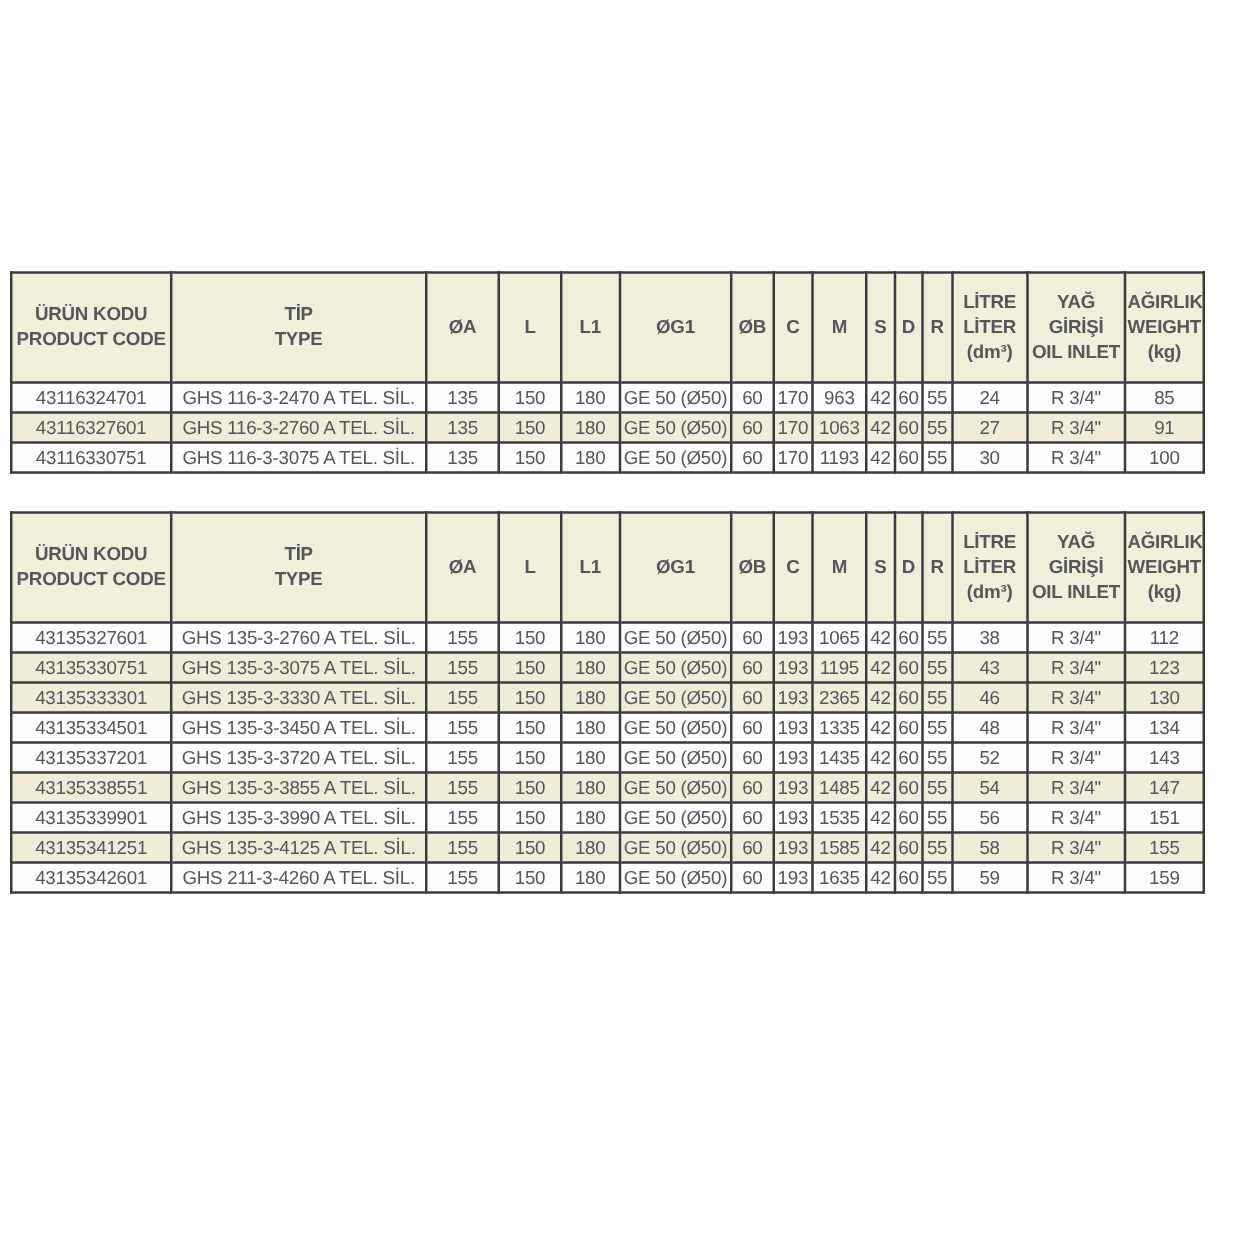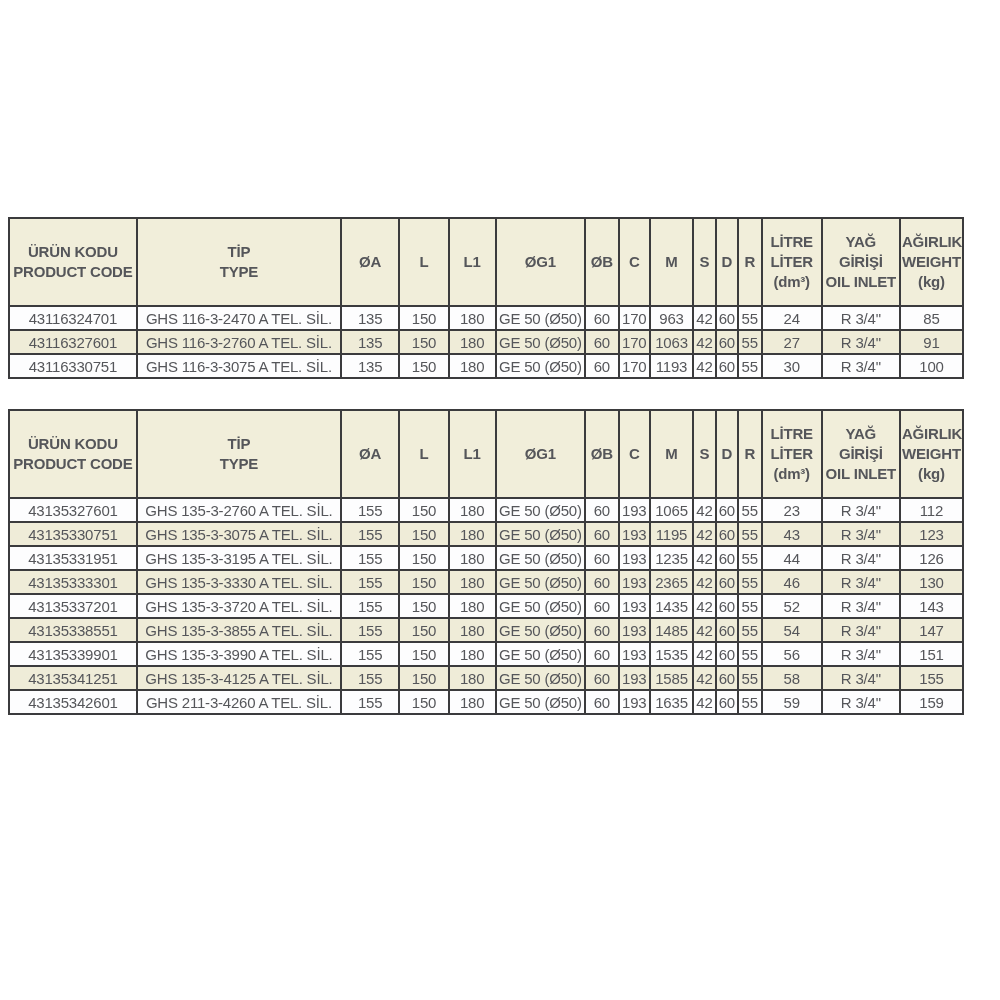--- a/index.html
+++ b/index.html
@@ -285,74 +285,74 @@
             <td>155</td>
             <td>150</td>
             <td>180</td>
             <td>GE 50 (Ø50)</td>
             <td>60</td>
             <td>193</td>
             <td>1065</td>
             <td>42</td>
             <td>60</td>
             <td>55</td>
-            <td>23</td>
+            <td>38</td>
             <td>R 3/4"</td>
             <td>112</td>
           </tr>
           <tr class="alt">
             <td>43135330751</td>
             <td>GHS 135-3-3075 A TEL. SİL.</td>
             <td>155</td>
             <td>150</td>
             <td>180</td>
             <td>GE 50 (Ø50)</td>
             <td>60</td>
             <td>193</td>
             <td>1195</td>
             <td>42</td>
             <td>60</td>
             <td>55</td>
             <td>43</td>
             <td>R 3/4"</td>
             <td>123</td>
           </tr>
-          <tr>
-            <td>43135331951</td>
-            <td>GHS 135-3-3195 A TEL. SİL.</td>
-            <td>155</td>
-            <td>150</td>
-            <td>180</td>
-            <td>GE 50 (Ø50)</td>
-            <td>60</td>
-            <td>193</td>
-            <td>1235</td>
-            <td>42</td>
-            <td>60</td>
-            <td>55</td>
-            <td>44</td>
-            <td>R 3/4"</td>
-            <td>126</td>
-          </tr>
           <tr class="alt">
             <td>43135333301</td>
             <td>GHS 135-3-3330 A TEL. SİL.</td>
             <td>155</td>
             <td>150</td>
             <td>180</td>
             <td>GE 50 (Ø50)</td>
             <td>60</td>
             <td>193</td>
             <td>2365</td>
             <td>42</td>
             <td>60</td>
             <td>55</td>
             <td>46</td>
             <td>R 3/4"</td>
             <td>130</td>
+          </tr>
+          <tr>
+            <td>43135334501</td>
+            <td>GHS 135-3-3450 A TEL. SİL.</td>
+            <td>155</td>
+            <td>150</td>
+            <td>180</td>
+            <td>GE 50 (Ø50)</td>
+            <td>60</td>
+            <td>193</td>
+            <td>1335</td>
+            <td>42</td>
+            <td>60</td>
+            <td>55</td>
+            <td>48</td>
+            <td>R 3/4"</td>
+            <td>134</td>
           </tr>
           <tr>
             <td>43135337201</td>
             <td>GHS 135-3-3720 A TEL. SİL.</td>
             <td>155</td>
             <td>150</td>
             <td>180</td>
             <td>GE 50 (Ø50)</td>
             <td>60</td>
             <td>193</td>

